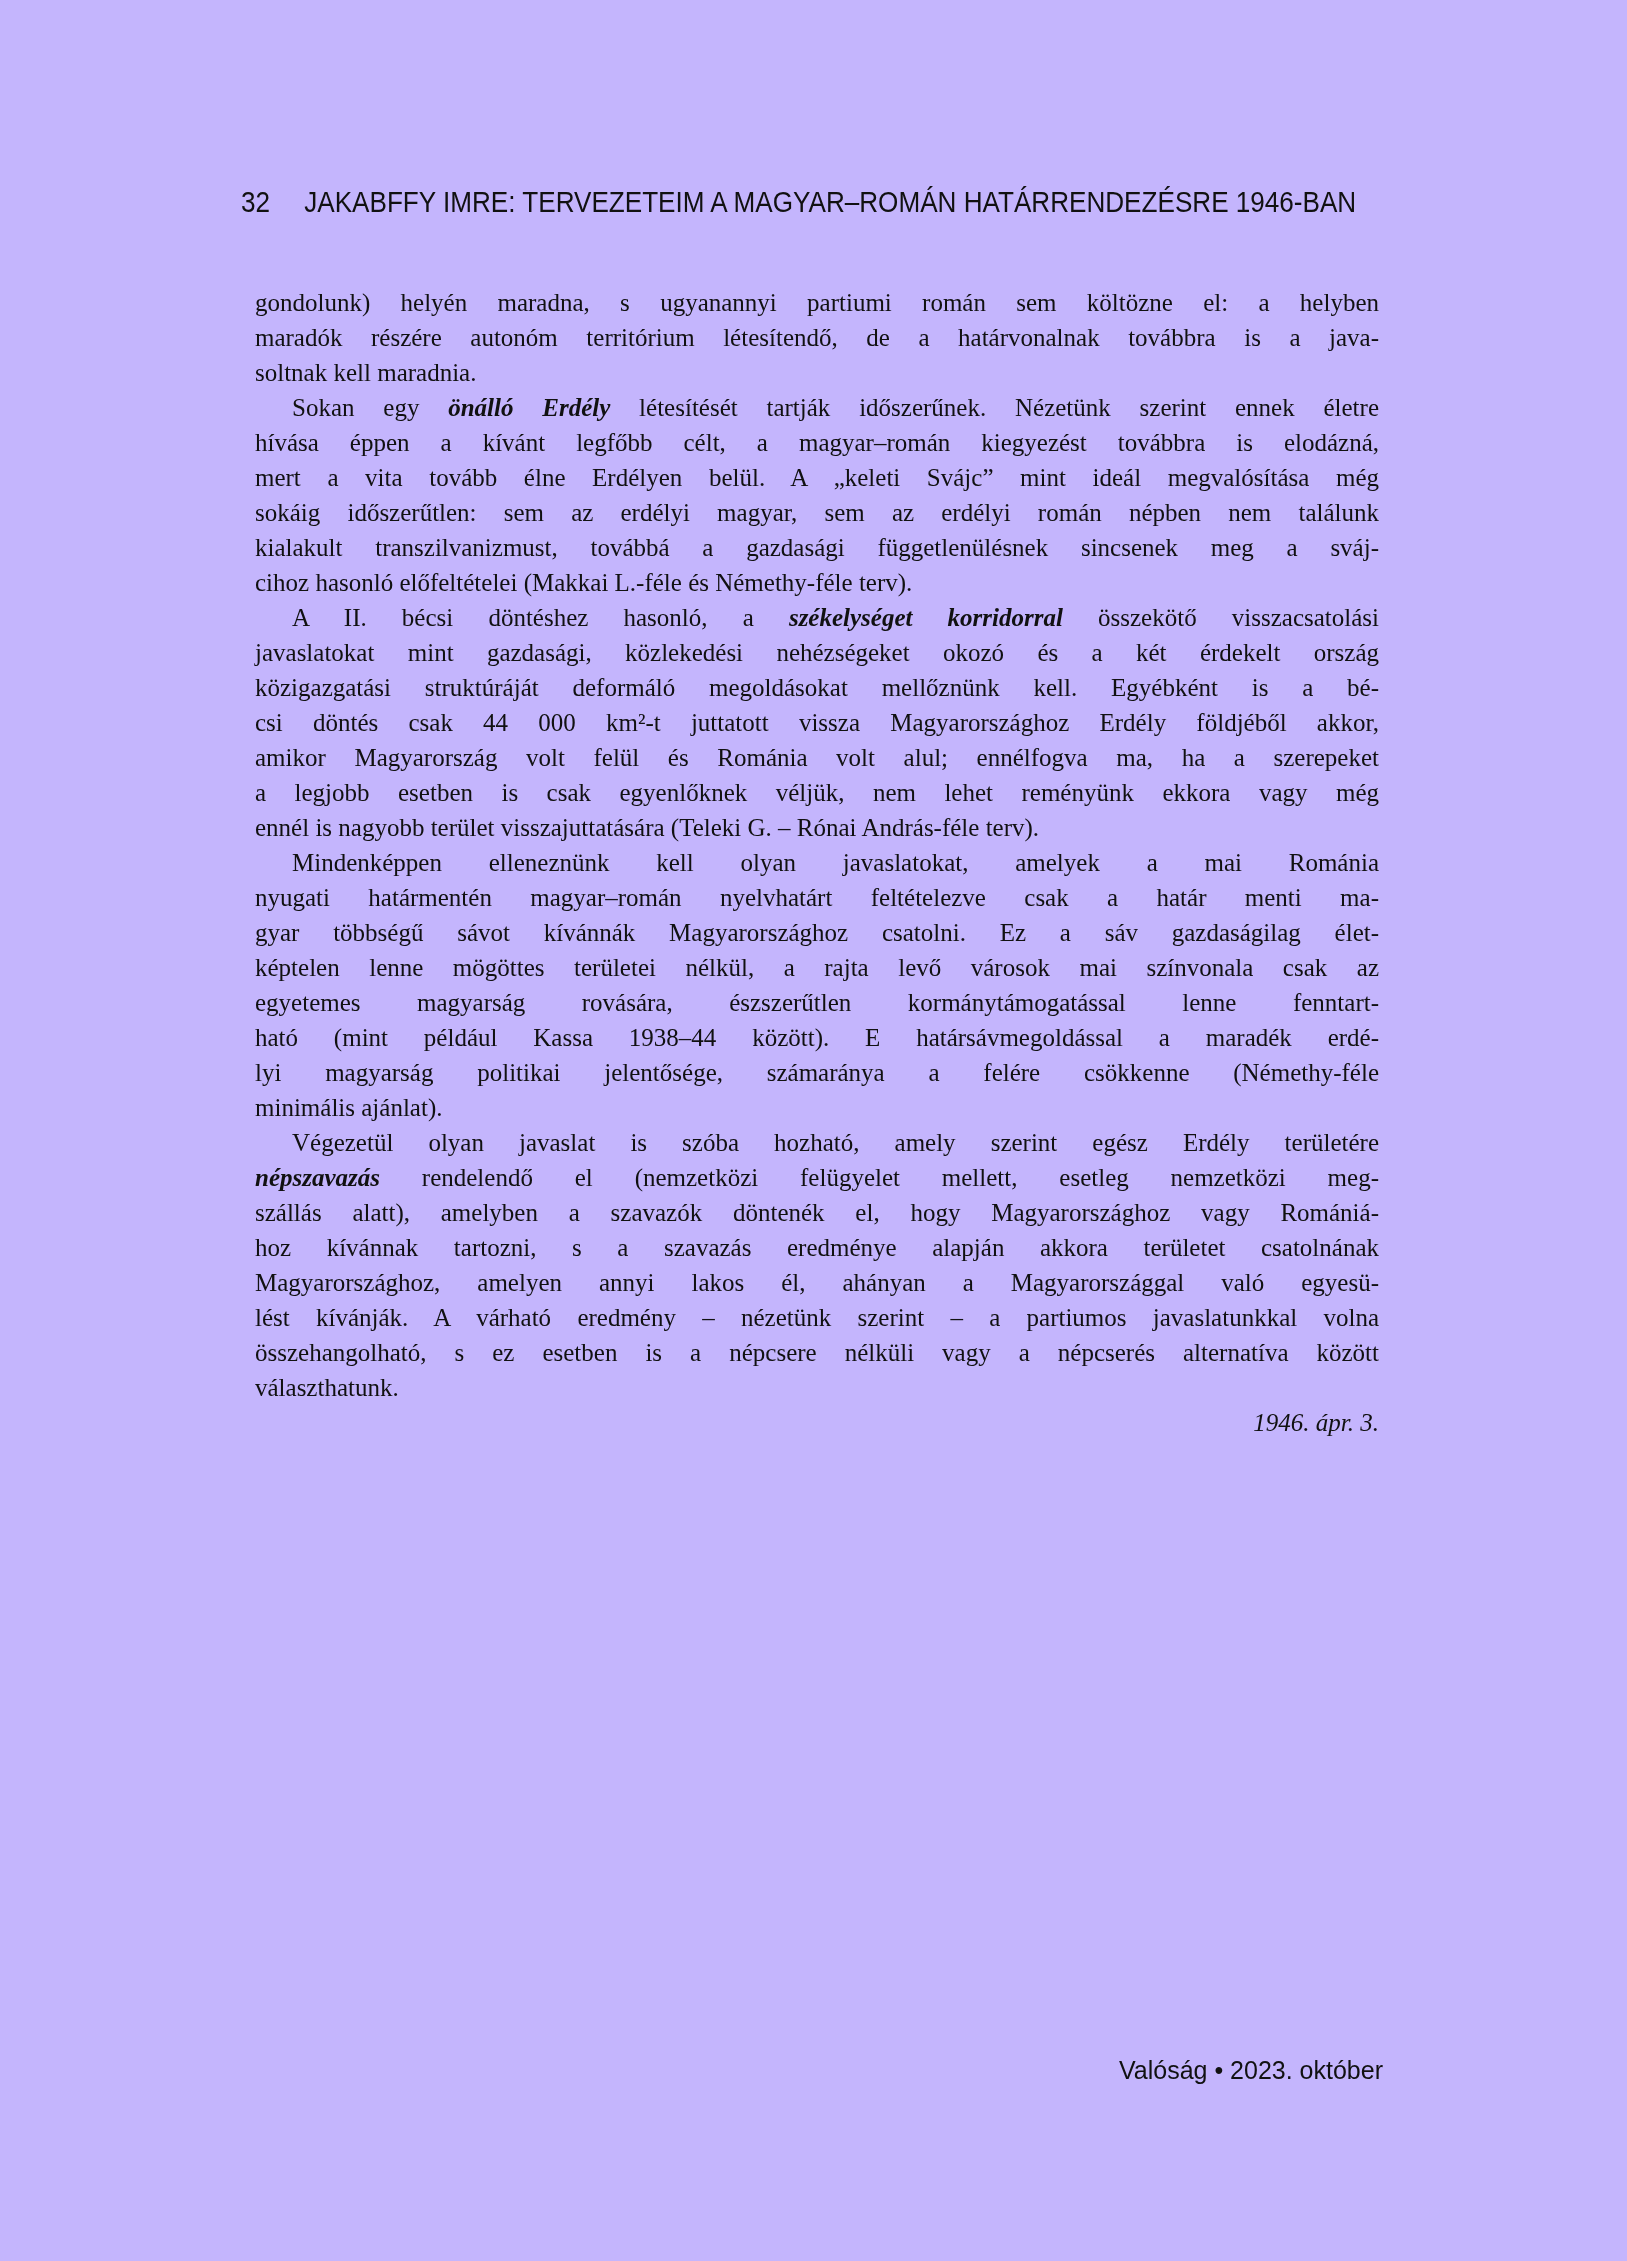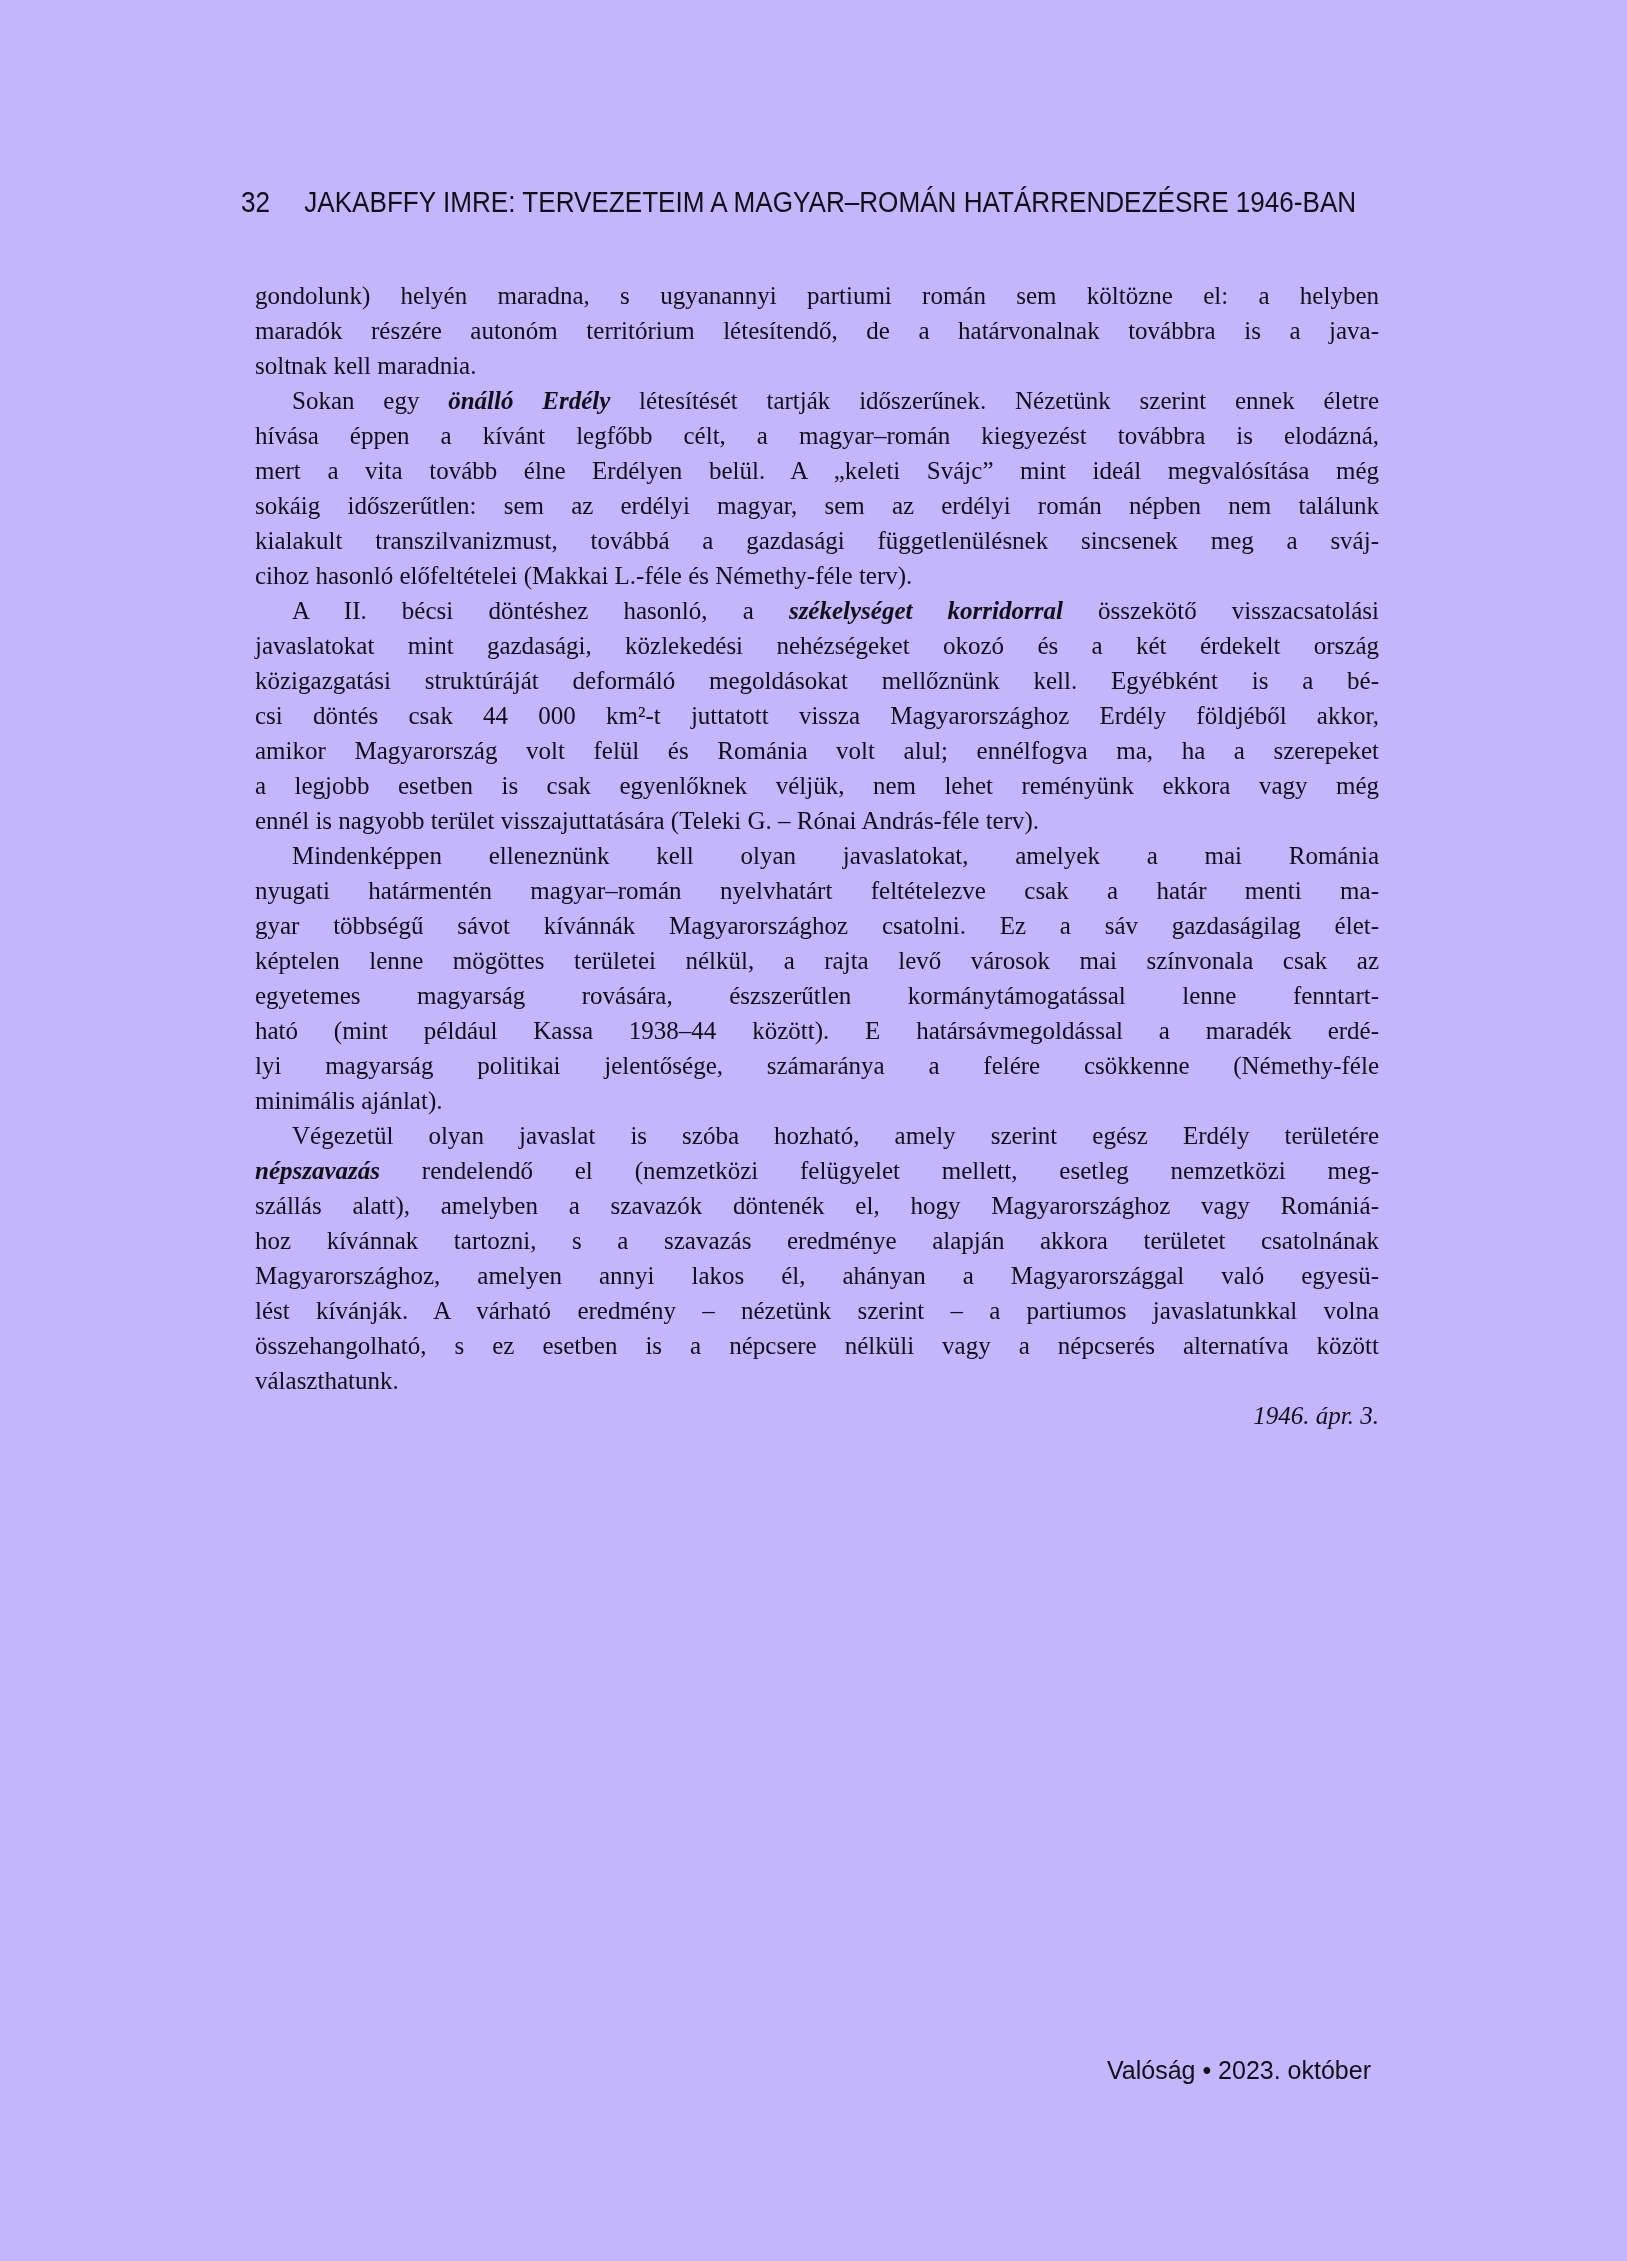--- a/index.html
+++ b/index.html
@@ -31,21 +31,21 @@
     font-size: 29px;
     line-height: 29px;
     white-space: nowrap;
     transform: scaleX(0.9);
     transform-origin: left top;
     color: #111111;
   }
   
   .article {
     position: absolute;
-    top: 278px;
+    top: 285px;
     left: 255px;
     width: 1124px;
     font-family: "Liberation Serif", serif;
     font-size: 25px;
     line-height: 35px;
     color: #111111;
   }
   .paragraph { margin: 0; }
   .line {
     text-align: justify;
@@ -56,21 +56,21 @@
   .line.indent { text-indent: 37px; }
   .it { font-style: italic; font-weight: bold; }
   .dateline {
     text-align: right;
     font-style: italic;
   }
   
   .journal-footer {
     position: absolute;
     top: 2056px;
-    right: 257px;
+    right: 245px;
     font-family: "Liberation Sans", sans-serif;
     font-size: 25px;
     line-height: 29px;
     color: #111111;
     white-space: nowrap;
   }
 </style>
 </head>
 <body>
 

